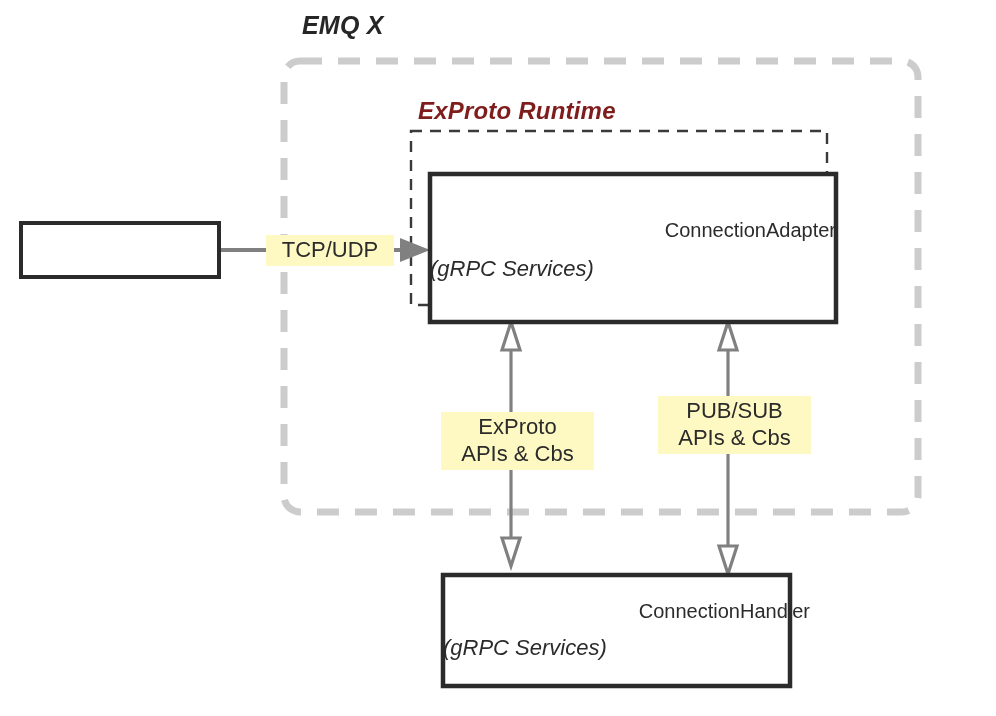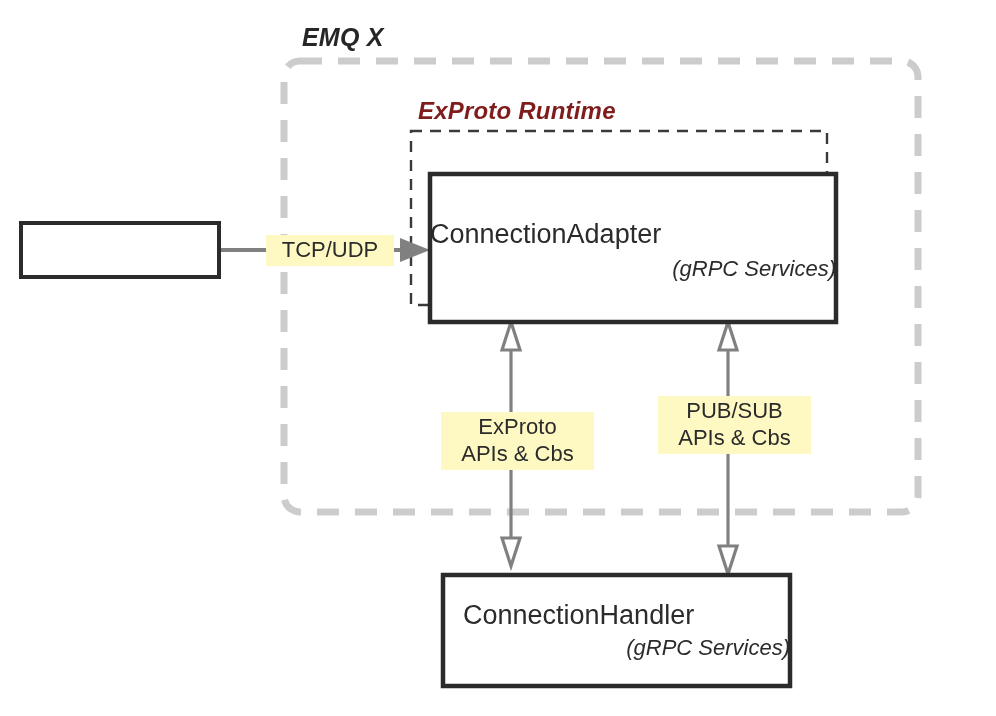--- a/index.html
+++ b/index.html
@@ -25,42 +25,42 @@
     height: 716px;
   }
   .txt {
     position: absolute;
     color: #2b2b2b;
     white-space: pre;
     line-height: 1.22;
   }
   .title-emqx {
     left: 302px;
-    top: 22px;
+    top: 10px;
     font-size: 25px;
     font-style: italic;
     font-weight: bold;
     color: #262626;
     letter-spacing: 0.2px;
   }
   .title-exproto {
     left: 418px;
     top: 96px;
     font-size: 24px;
     font-style: italic;
     font-weight: bold;
     color: #7f1d1d;
     letter-spacing: 0.2px;
   }
   .box-label {
-    text-align: left;
-    font-size: 27px;
+    text-align: right;
+    font-size: 20px;
   }
   .box-sub {
-    text-align: right;
+    text-align: left;
     font-size: 22px;
     font-style: italic;
   }
   .device-label {
     left: 21px;
     top: 236px;
     width: 198px;
     text-align: center;
     font-size: 24px;
   }

